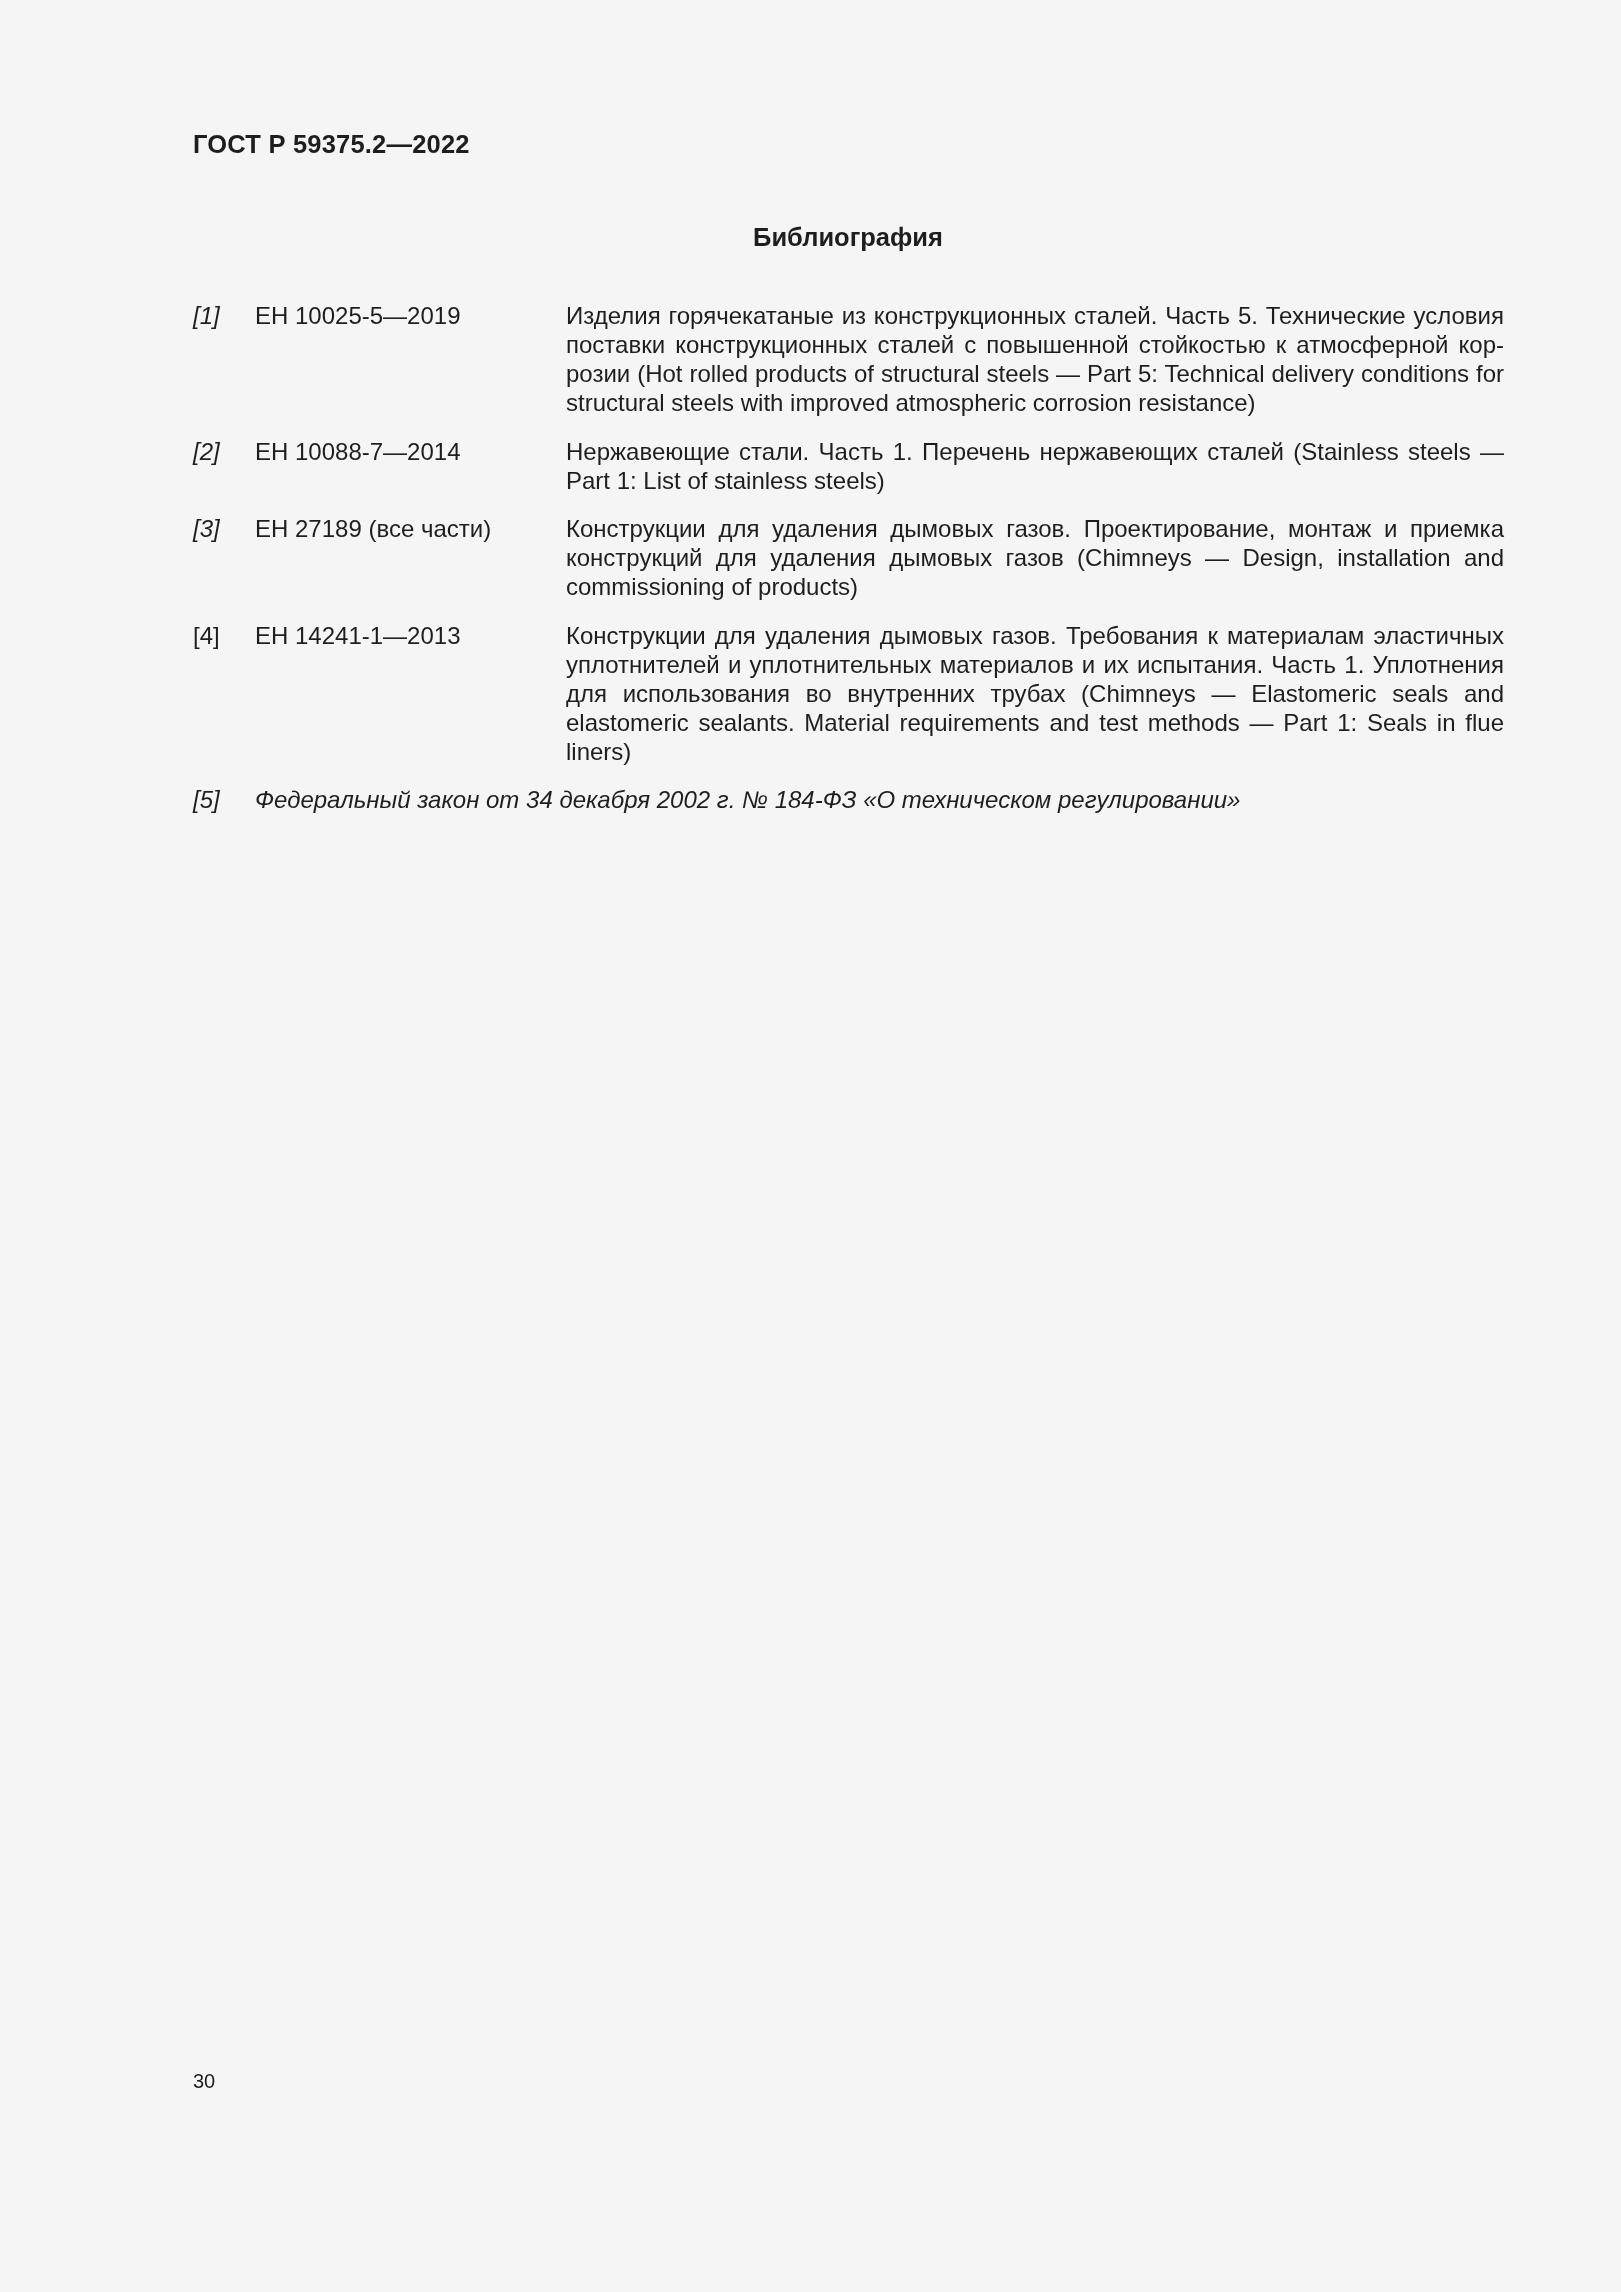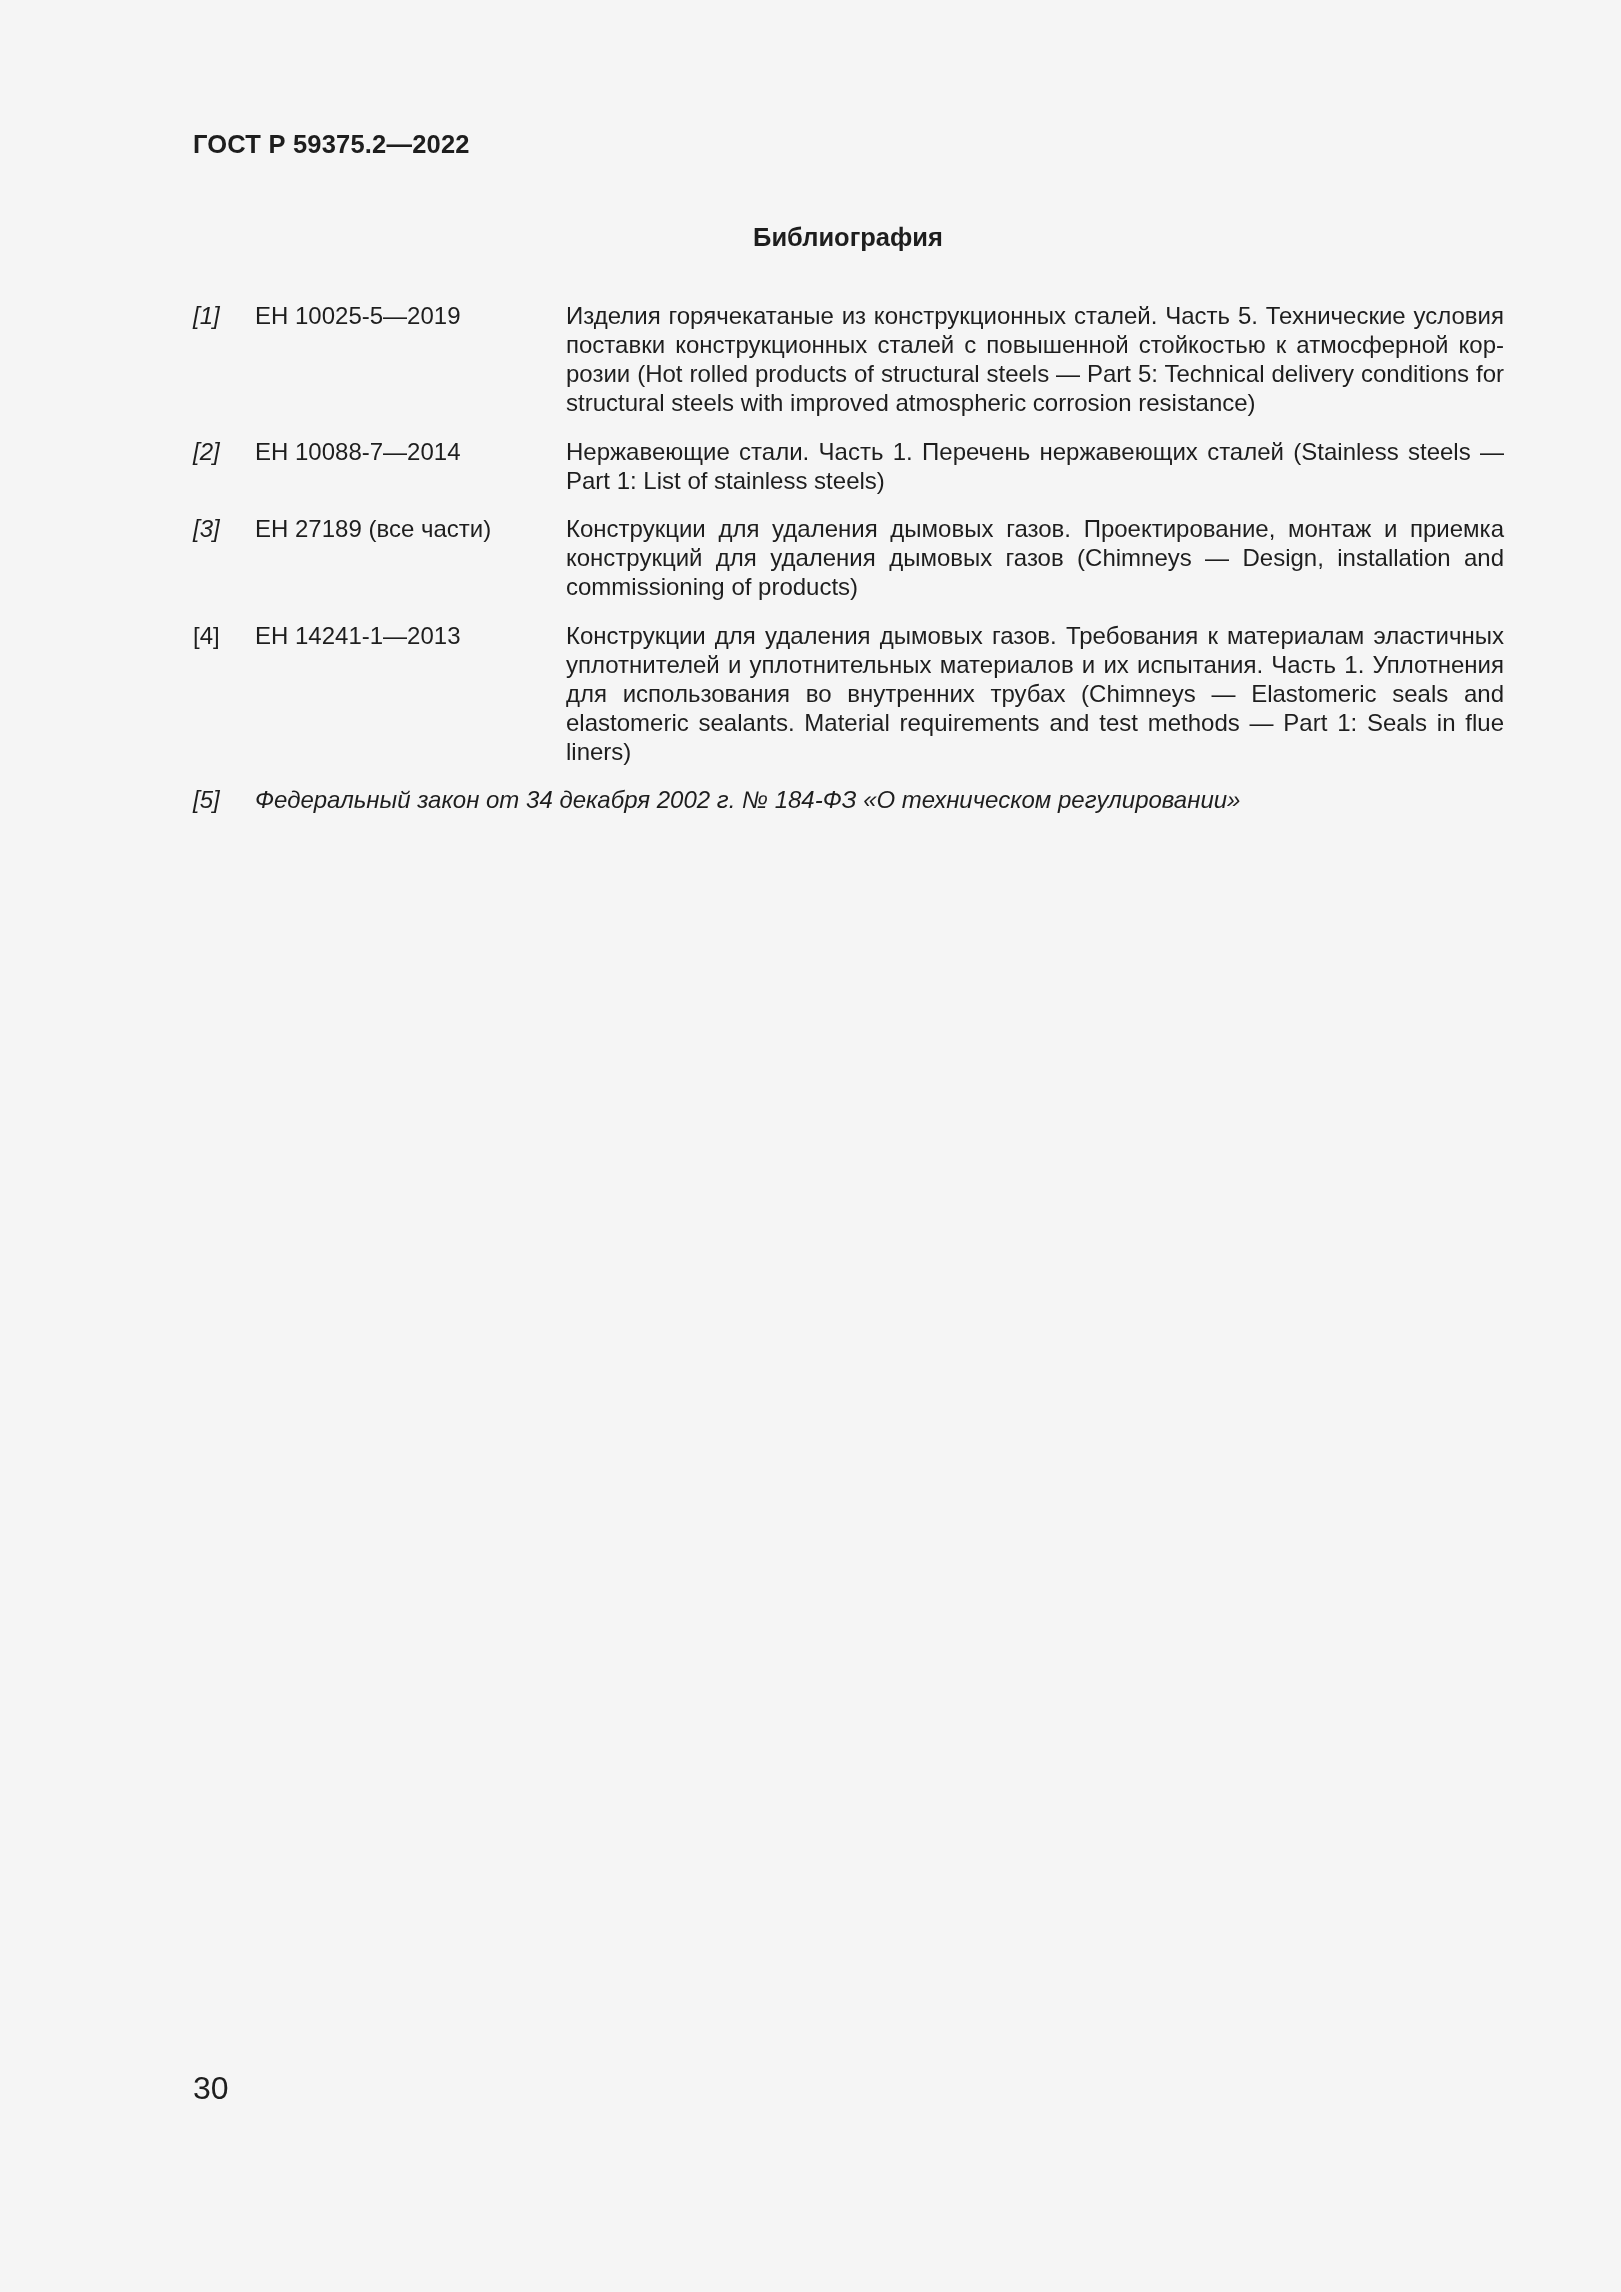--- a/index.html
+++ b/index.html
@@ -28,21 +28,21 @@
     font-size: 24px; line-height: 29px;
     margin-bottom: 19.6px;
   }
   .num { width: 62px; flex: none; }
   .num.italic { font-style: italic; }
   .ref { width: 294px; flex: none; }
   .desc { flex: 1; text-align: justify; hyphens: manual; margin-left: 17px; }
   .entry.full .text { font-style: italic; }
   .page-number {
     position: absolute; left: 193px; top: 2070px;
-    font-size: 32px;
+    font-size: 20px;
   }
 </style>
 </head>
 <body>
 
 <div class="doc-code">ГОСТ Р 59375.2—2022</div>
 
 <div class="section-title">Библиография</div>
 
 <div class="biblio">

